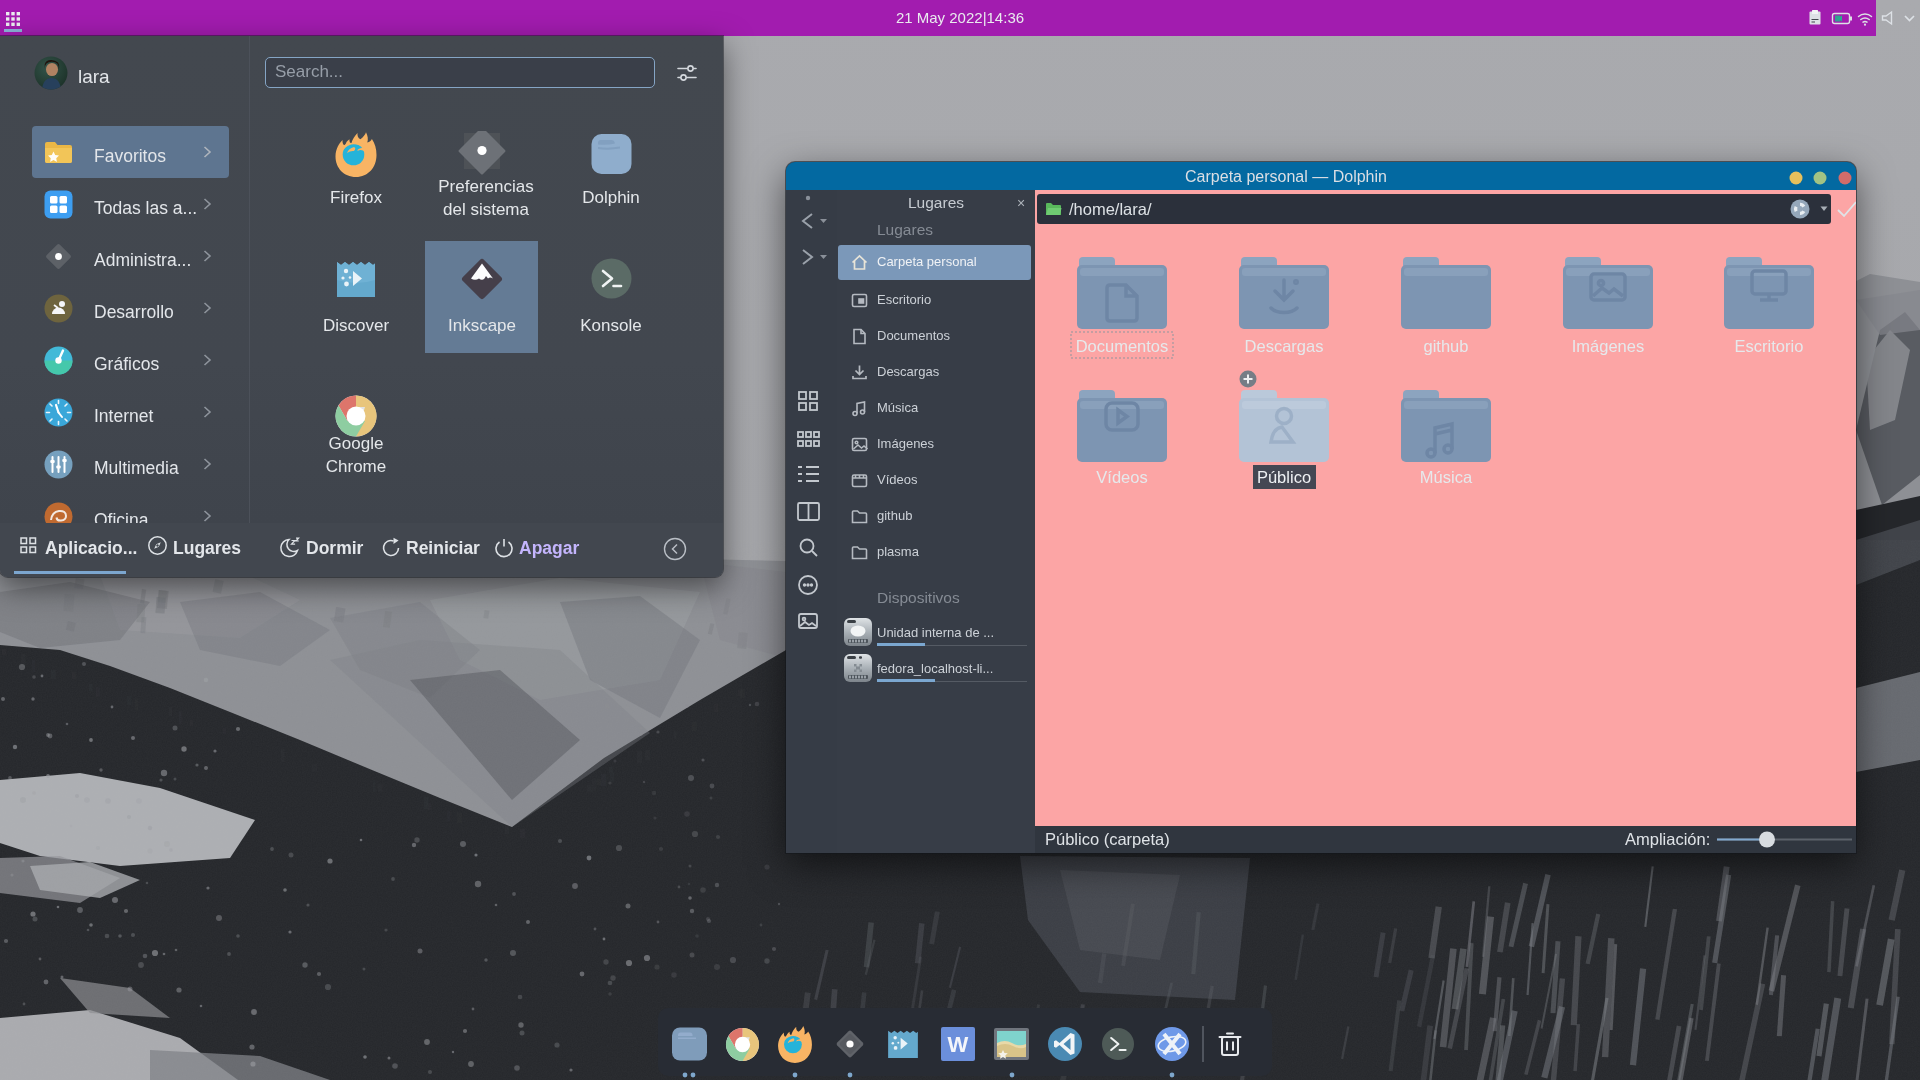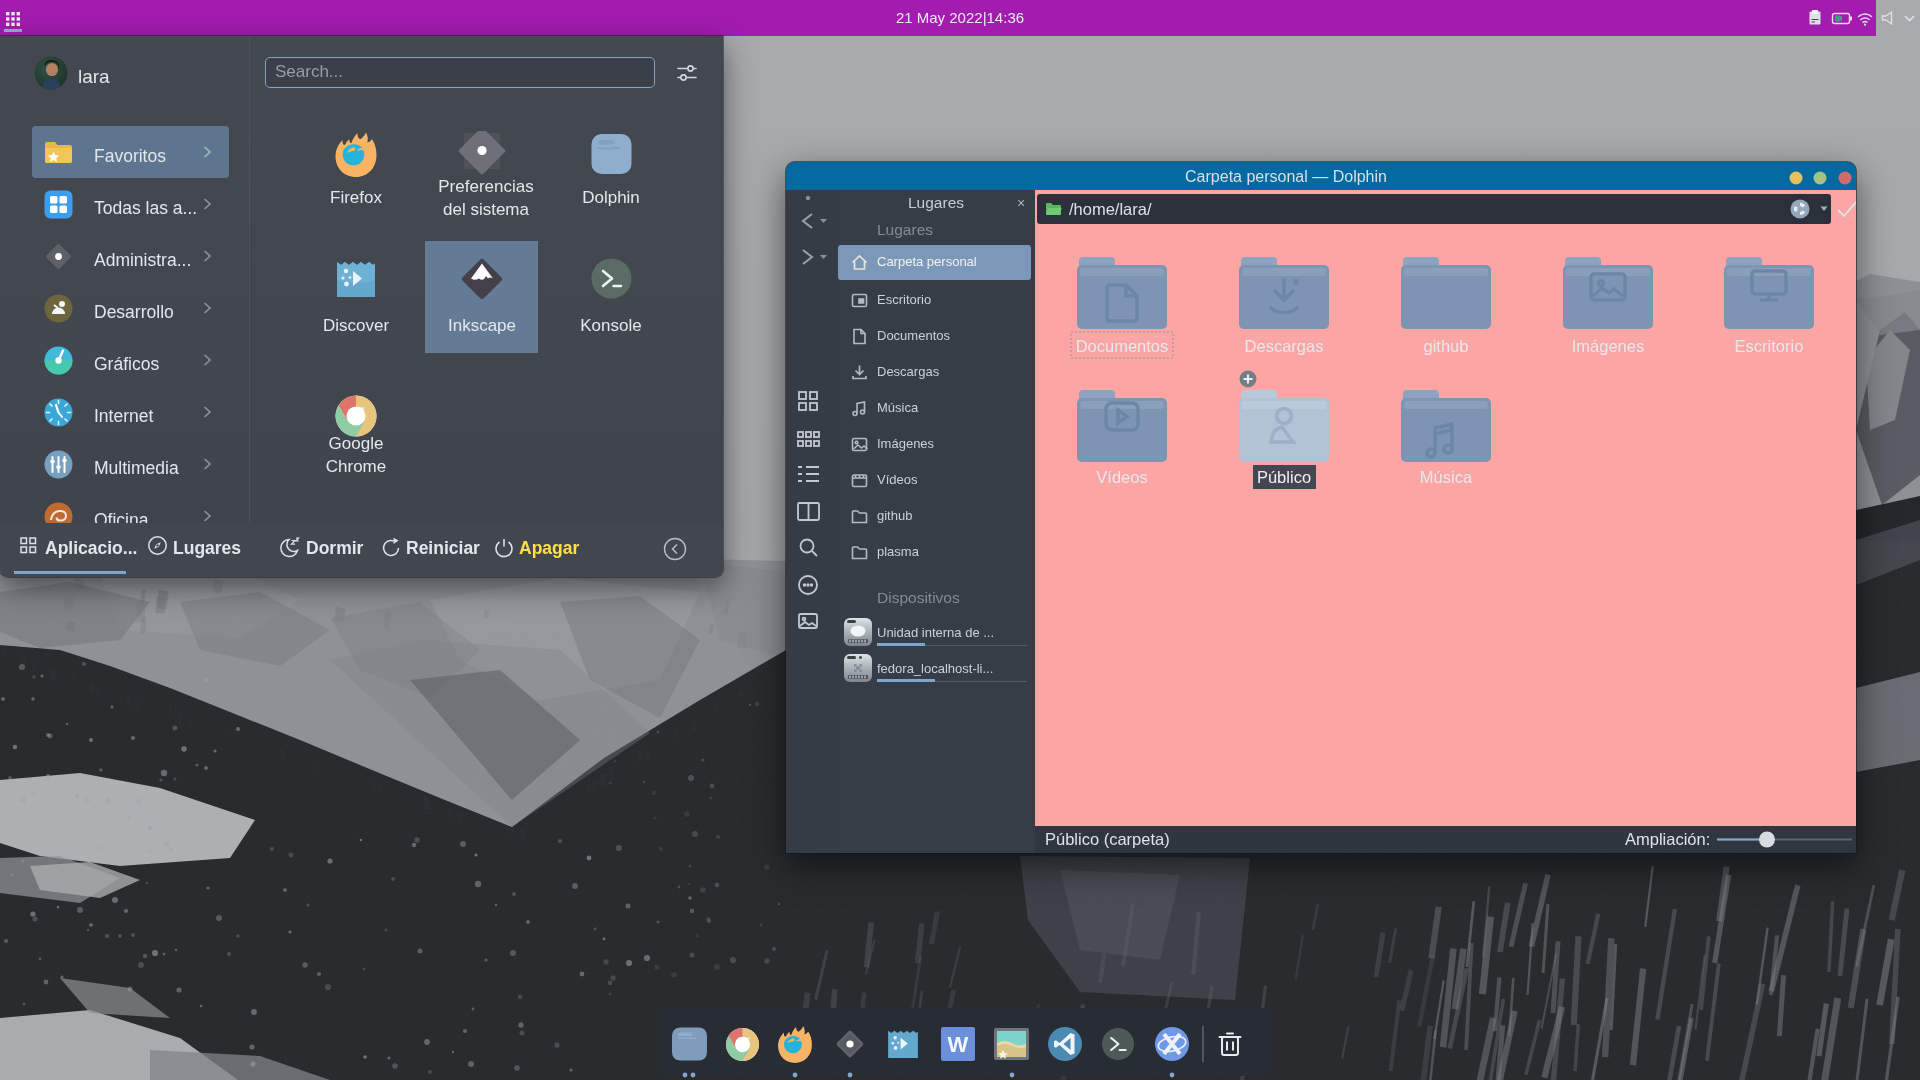--- a/index.html
+++ b/index.html
@@ -757,21 +757,21 @@
     <svg class="abs" style="left:380px;top:14px" width="22" height="22" viewBox="0 0 22 22">
       <path d="M18.5 11 A7.5 7.5 0 1 1 13.5 3.9" fill="none" stroke="#dde1e5" stroke-width="1.6"></path>
       <path d="M13.5 0.8 L13.5 7 L18.6 3.6 Z" fill="#dde1e5"></path>
     </svg>
     <div class="abs" style="left:406px;top:0;height:54px;line-height:50px;color:#e3e6ea;font-size:17.5px;">Reiniciar</div>
 
     <svg class="abs" style="left:493px;top:14px" width="22" height="22" viewBox="0 0 22 22">
       <path d="M6.5 5 A8 8 0 1 0 15.5 5" fill="none" stroke="#dde1e5" stroke-width="1.6"></path>
       <path d="M11 2 V9.5" stroke="#dde1e5" stroke-width="1.6"></path>
     </svg>
-    <div class="abs" style="left:519px;top:0;height:54px;line-height:50px;color:#fde047;font-size:17.5px;">Apagar</div>
+    <div class="abs" style="left:519px;top:0;height:54px;line-height:50px;color:#c4b5fd;font-size:17.5px;">Apagar</div>
 
     <svg class="abs" style="left:663px;top:14px" width="24" height="24" viewBox="0 0 24 24">
       <circle cx="12" cy="12" r="10.5" fill="none" stroke="#b9bec5" stroke-width="1.4"></circle>
       <path d="M14 7.5 L9.5 12 L14 16.5" fill="none" stroke="#b9bec5" stroke-width="1.5"></path>
     </svg>
   </div>
 </div>
 
 <div class="abs" id="dolphin" style="left:786px;top:162px;width:1070px;height:691px;background:#363c46;border-radius:9px 9px 0 0;box-shadow:0 0 0 1px rgba(18,22,28,.55), 0 12px 36px rgba(0,0,0,.55);overflow:hidden;">
   <div class="abs" id="titlebar" style="left:0;top:0;width:1070px;height:28px;background:#0369a1;">

